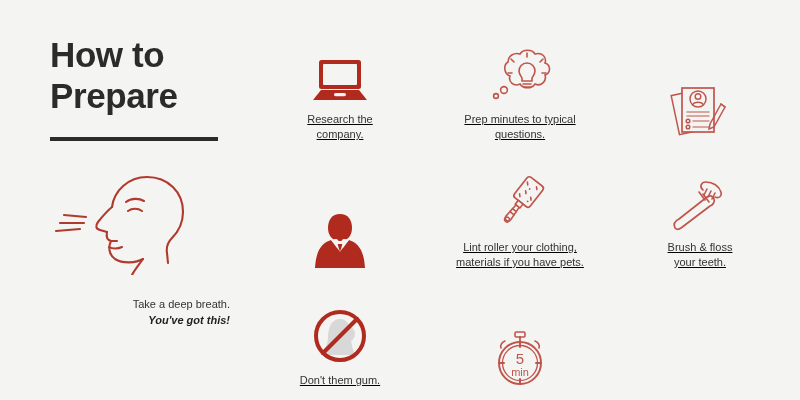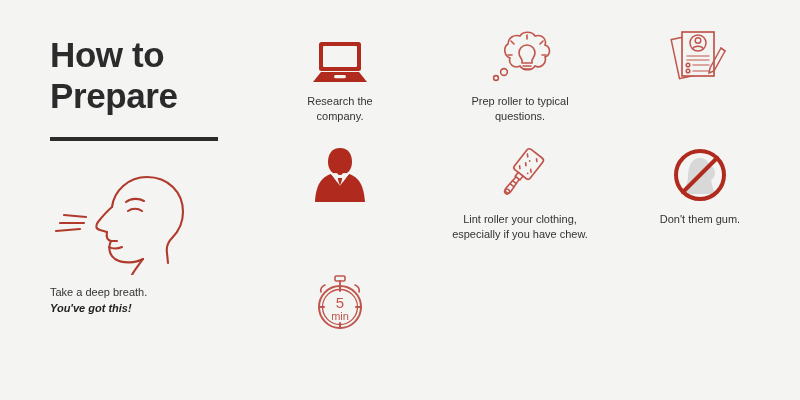--- a/index.html
+++ b/index.html
@@ -48,22 +48,22 @@
     margin-top: 26px;
     width: 172px;
     height: 108px;
     display: flex;
     align-items: center;
     justify-content: center;
   }
   .hero-figure svg { display: block; }
   .hero-caption {
     width: 180px;
-    margin-top: 10px;
-    text-align: left;
+    margin-top: 22px;
+    text-align: right;
     font-size: 11px;
     line-height: 1.45;
     color: #333333;
   }
   .hero-caption .line-bold {
     font-weight: bold;
     color: #1f1f1f;
     font-style: italic;
   }
 
@@ -73,23 +73,24 @@
     display: grid;
     grid-template-columns: repeat(3, 1fr);
     grid-template-rows: 118px 128px 118px;
     padding: 24px 10px 0 0;
     box-sizing: border-box;
   }
   .tip {
     display: flex;
     flex-direction: column;
     align-items: center;
-    justify-content: flex-start;
+    justify-content: flex-end;
     padding: 0 6px;
     box-sizing: border-box;
+    text-decoration: underline;
   }
   .tip-icon {
     height: 62px;
     display: flex;
     align-items: flex-end;
     justify-content: center;
   }
   .tip-icon svg { display: block; }
   .tip-caption {
     margin-top: 8px;
@@ -165,21 +166,21 @@
                    C65 17 65 25 59 27 C61 33 55 39 49 36 C46 41 37 41 34 36
                    C28 39 22 34 24 28 C18 26 17 17 22 14 Z"></path>
           <circle cx="18" cy="42" r="3.4"></circle>
           <circle cx="10" cy="48" r="2.4"></circle>
           <path d="M41 15 C36 15 33 19 33 23 C33 26 35 28 36 30 L36 33 L46 33 L46 30
                    C47 28 49 26 49 23 C49 19 46 15 41 15 Z"></path>
           <path d="M37 36 H45 M38 39 H44"></path>
           <path d="M41 9 V5 M28 14 L25 11 M54 14 L57 11 M26 25 H22 M56 25 H60"></path>
         </svg>
       </div>
-      <div class="tip-caption">Prep roller to typical
+      <div class="tip-caption">Prep minutes to typical
 questions.</div>
     </div>
 
     <div class="tip">
       <div class="tip-icon">
         <svg width="62" height="60" viewBox="0 0 62 60" fill="none" stroke="#c0554b" stroke-width="1.5" stroke-linecap="round">
           <rect x="6" y="10" width="30" height="40" fill="#f4f4f3" stroke="#c0554b" stroke-width="1.5" transform="rotate(-12 21 30)"></rect>
           <rect x="13" y="6" width="32" height="44" fill="#f4f4f3" stroke="#c0554b" stroke-width="1.7"></rect>
           <circle cx="29" cy="17" r="8" stroke="#c0554b" stroke-width="1.5"></circle>
           <circle cx="29" cy="14.5" r="2.8" stroke="#c0554b" stroke-width="1.4"></circle>
@@ -217,23 +218,36 @@
             <circle cx="30" cy="12" r="0.9" fill="#c0554b" stroke="none"></circle>
             <circle cx="36" cy="23" r="0.9" fill="#c0554b" stroke="none"></circle>
             <path d="M28 28 H34 V33 H28 Z" fill="#f4f4f3" stroke="#c0554b" stroke-width="1.6"></path>
             <path d="M29 33 L28 48 C28 52 34 52 34 48 L33 33 Z" fill="#f4f4f3" stroke="#c0554b" stroke-width="1.6"></path>
             <path d="M28.6 38 H33.4 M28.4 42 H33.6"></path>
             <circle cx="31" cy="50" r="2.4"></circle>
           </g>
         </svg>
       </div>
       <div class="tip-caption">Lint roller your clothing,
-especially if you have chew.</div>
-    </div>
-
+materials if you have pets.</div>
+    </div>
+
+    <div class="tip">
+      <div class="tip-icon">
+        <svg width="62" height="54" viewBox="0 0 62 54" fill="none" stroke="#c0554b" stroke-width="1.6" stroke-linecap="round" stroke-linejoin="round">
+          <path d="M6 50 C4 46 6 43 10 41 L38 19 C41 17 44 18 45 21 C46 24 44 27 41 28
+                   L12 50 C10 51.5 7.5 51.5 6 50 Z" fill="#f4f4f3" stroke="#c0554b" stroke-width="1.7"></path>
+          <path d="M36 22 L30 14 M40 24 L34 16"></path>
+          <path d="M34 12 C30 9 32 4 37 4 C44 4 50 8 52 14 C53 18 50 21 46 19" stroke="#c0554b" stroke-width="1.6"></path>
+          <path d="M35 17 L38 11 M39 19 L42 13 M43 21 L46 15"></path>
+        </svg>
+      </div>
+      <div class="tip-caption">Brush &amp; floss
+your teeth.</div>
+    </div>
 
     <div class="tip">
       <div class="tip-icon">
         <svg width="58" height="58" viewBox="0 0 58 58">
           <path d="M29 12 C21 12 17 20 17 30 C17 40 12 44 10 48 L44 48 C42 42 40 38 40 30
                    C40 20 37 12 29 12 Z" fill="#d8d8d8"></path>
           <circle cx="36" cy="27" r="8" fill="#d8d8d8"></circle>
           <circle cx="29" cy="29" r="24" fill="none" stroke="#b02a1e" stroke-width="4"></circle>
           <path d="M12 46 L46 12" stroke="#b02a1e" stroke-width="4" stroke-linecap="round"></path>
         </svg>

